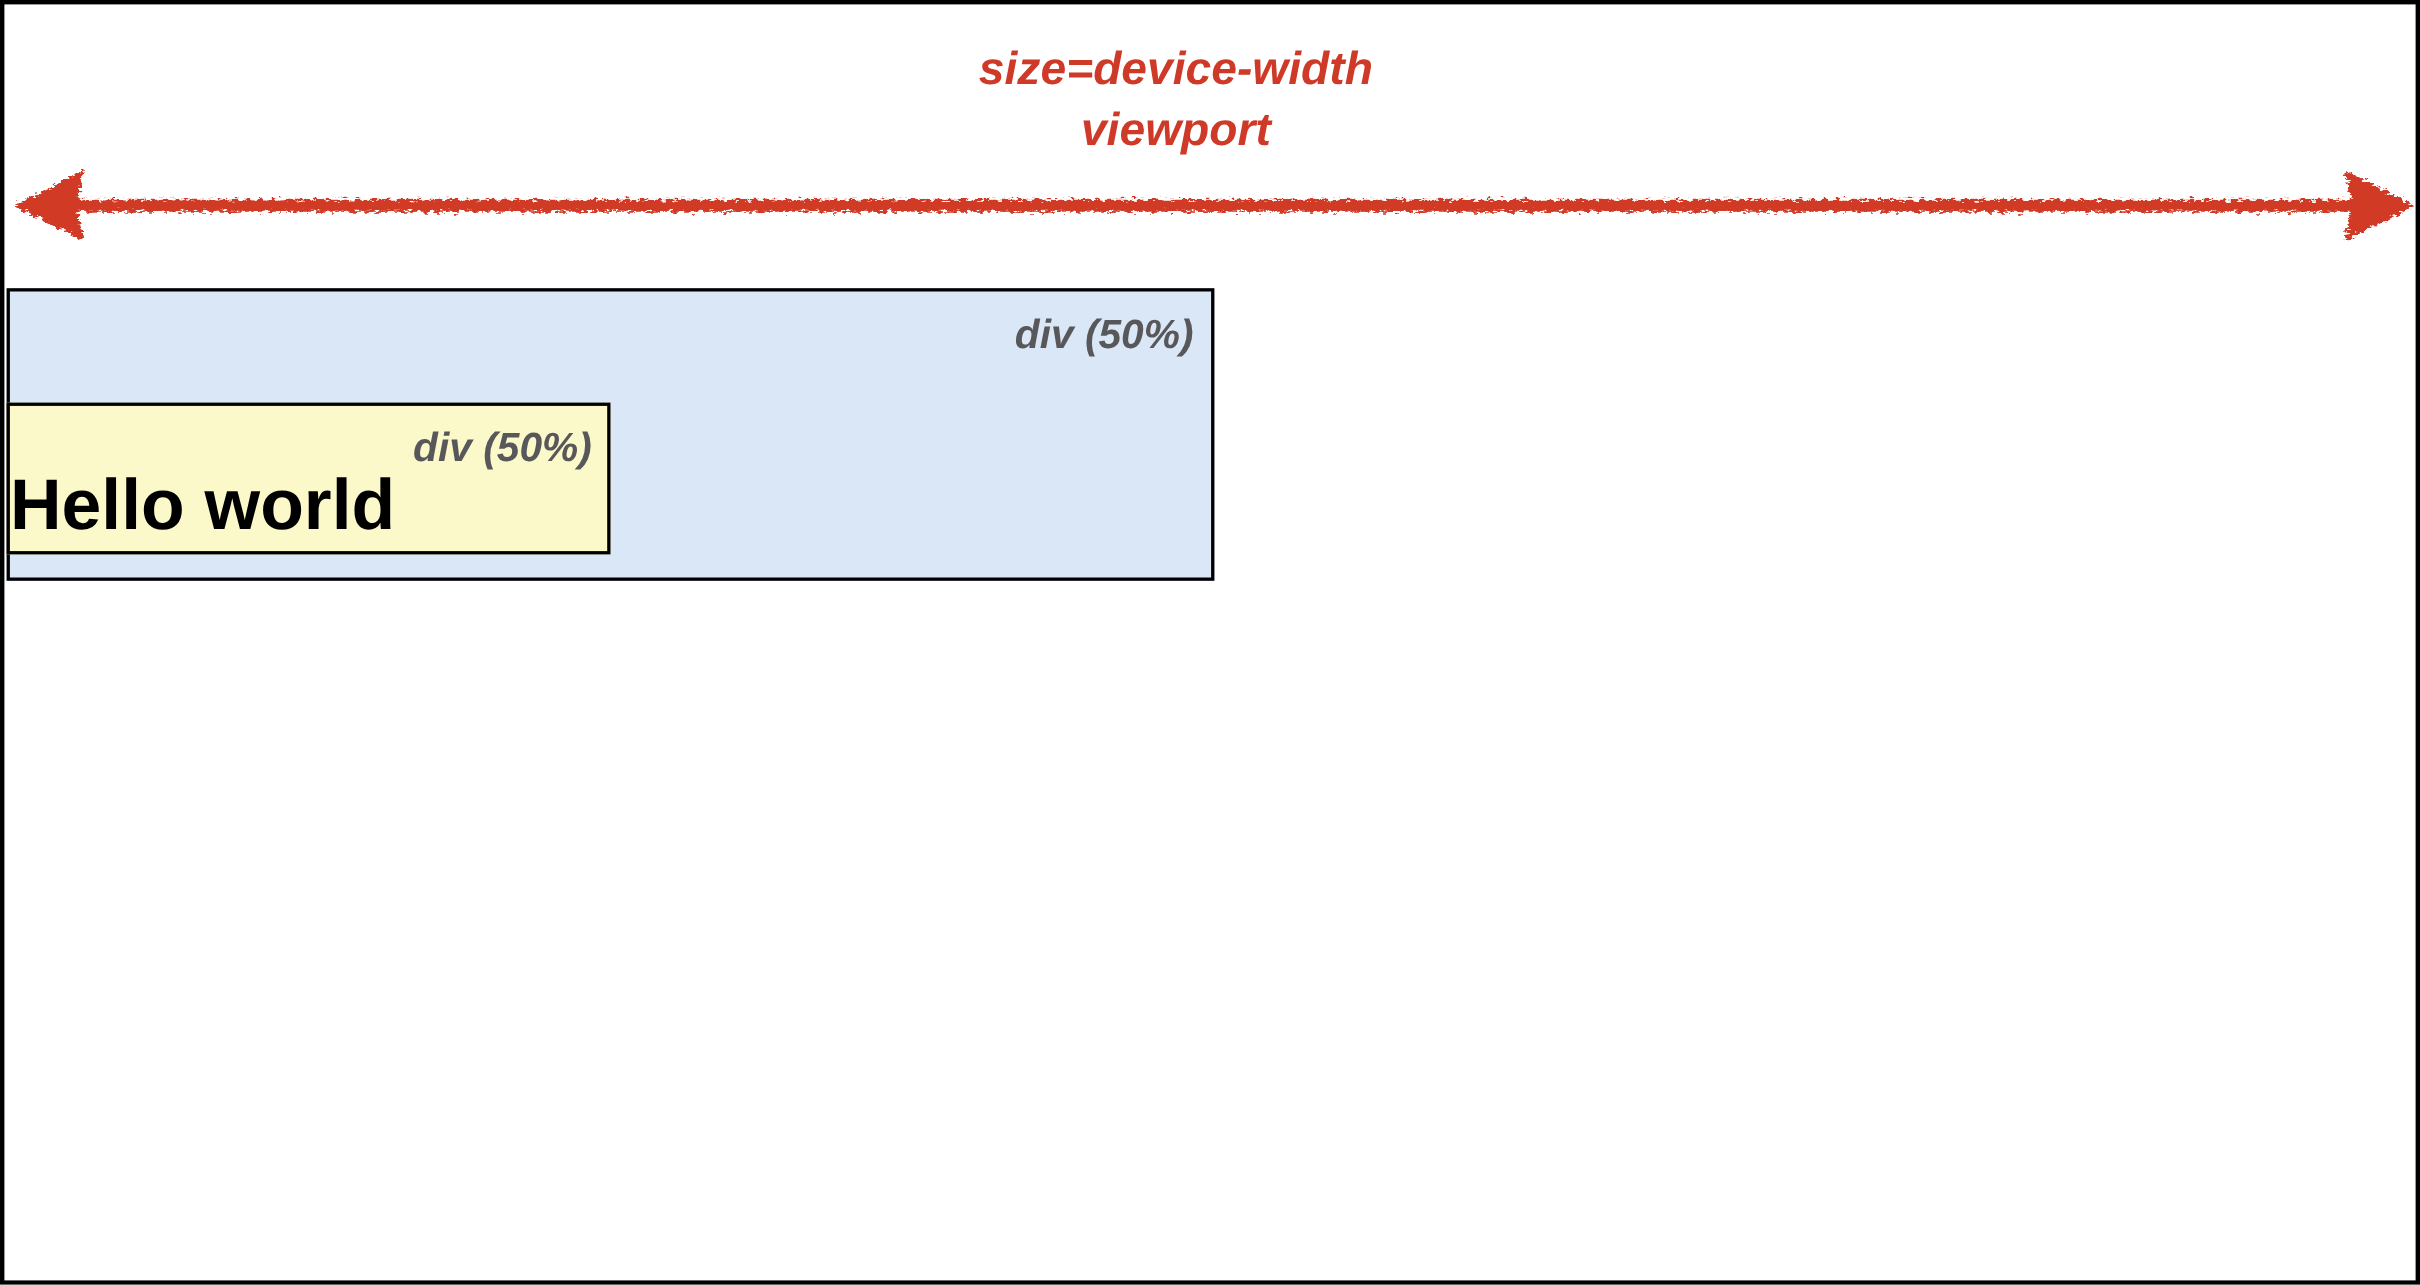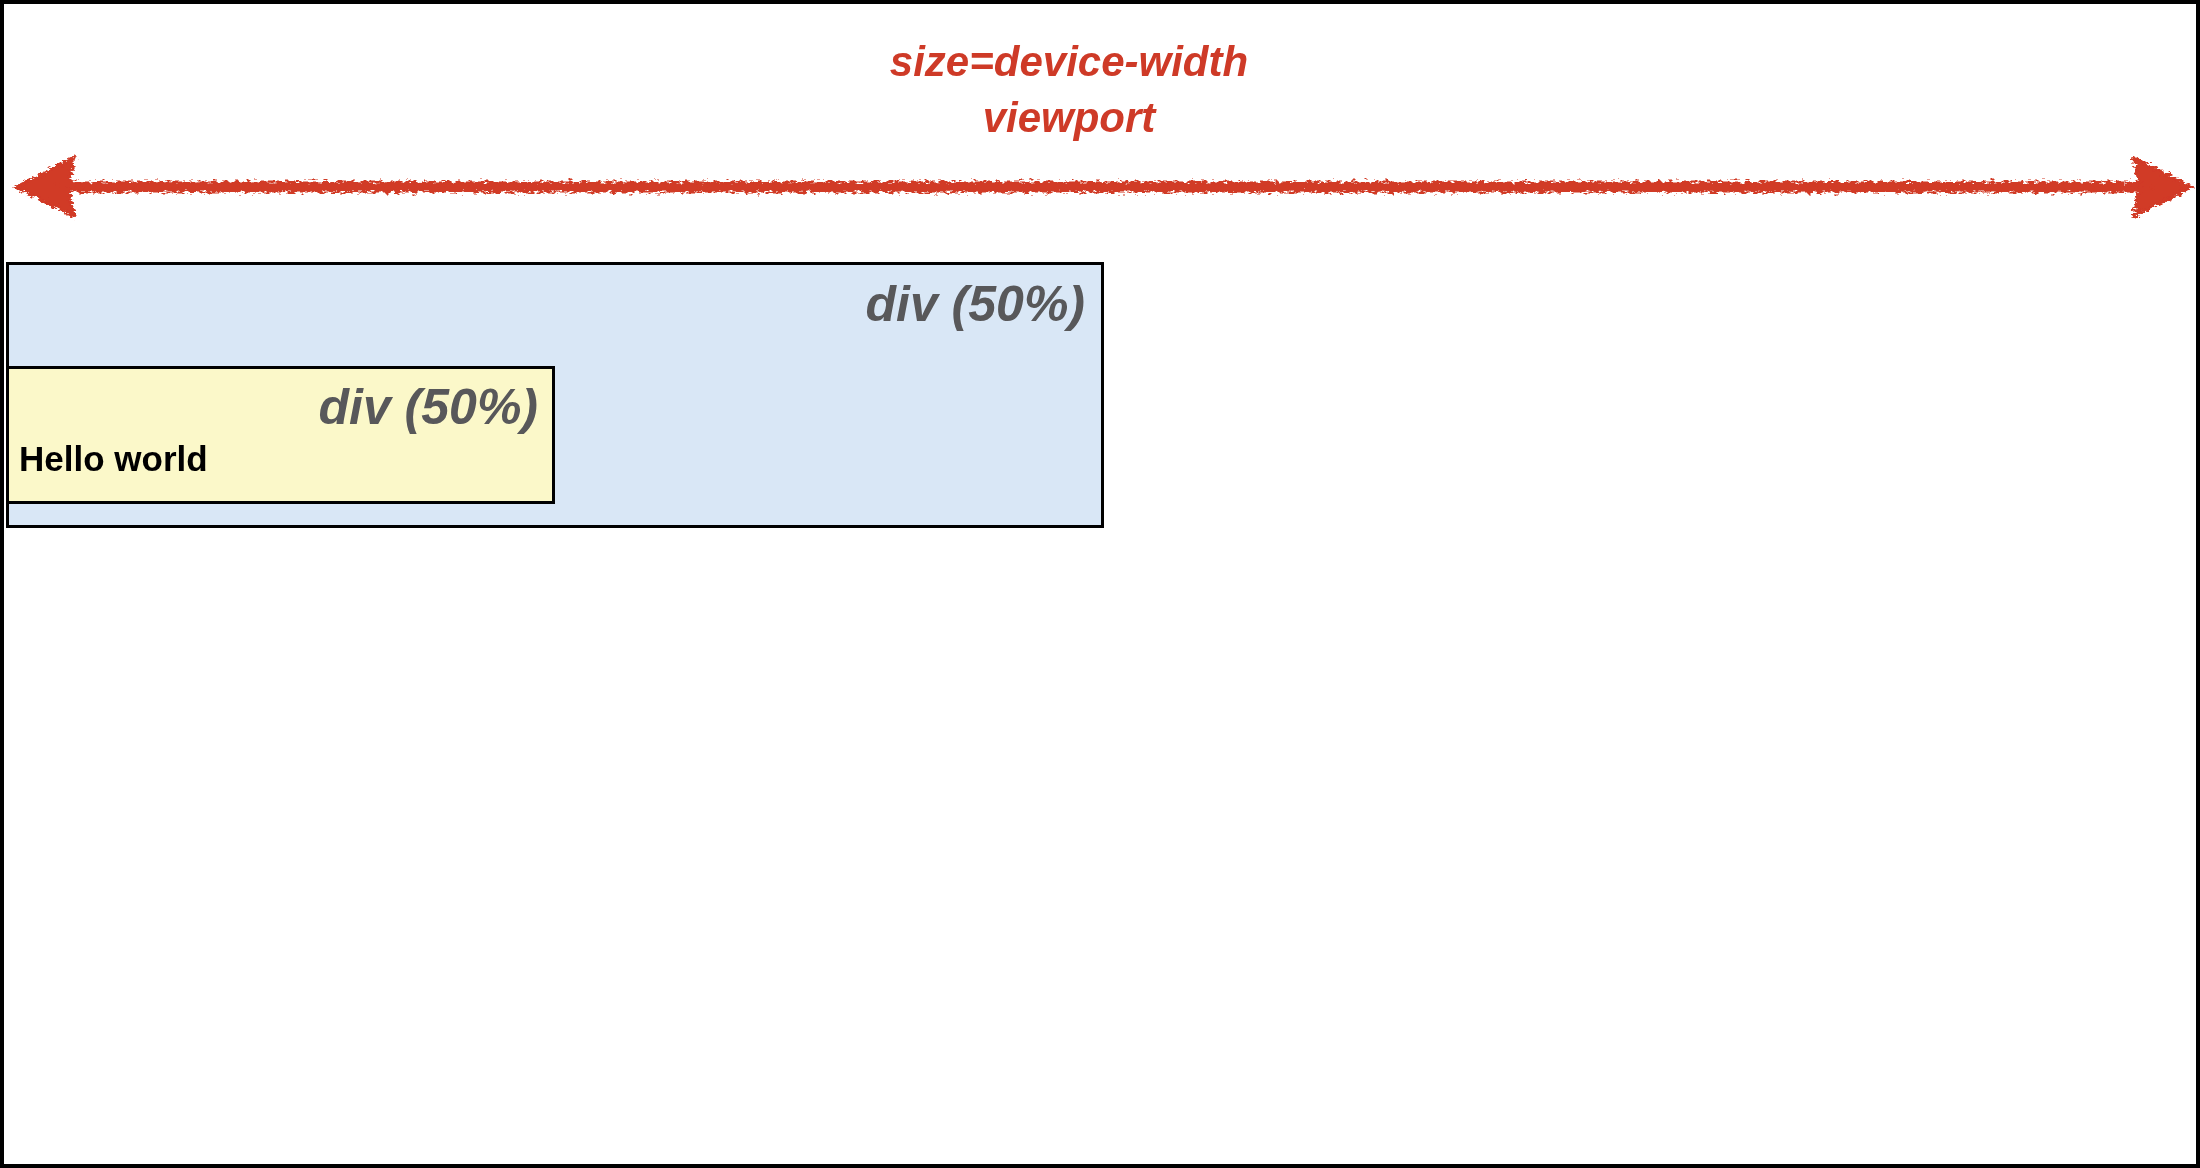--- a/index.html
+++ b/index.html
@@ -44,21 +44,21 @@
     width: 1098px;
     height: 266px;
     box-sizing: border-box;
     background: #d9e7f6;
     border: 3px solid #000000;
   }
   .div-label {
     text-align: right;
     font-style: italic;
     font-weight: bold;
-    font-size: 50px;
+    font-size: 37px;
     line-height: 44px;
     color: #58585a;
   }
   .outer-div > .div-label {
     padding: 17px 16px 0 0;
   }
   .inner-div {
     position: absolute;
     left: -3px;
     top: 101px;
@@ -66,23 +66,22 @@
     height: 138px;
     box-sizing: border-box;
     background: #fbf8c9;
     border: 3px solid #000000;
   }
   .inner-div > .div-label {
     padding: 16px 14px 0 0;
   }
   .hello-text {
     margin-top: 5px;
-    padding-left: 10px;
     font-weight: bold;
-    font-size: 35px;
+    font-size: 65px;
     line-height: 50px;
     color: #000000;
     white-space: nowrap;
   }
 </style>
 </head>
 <body>
 
 <div class="canvas">
 

